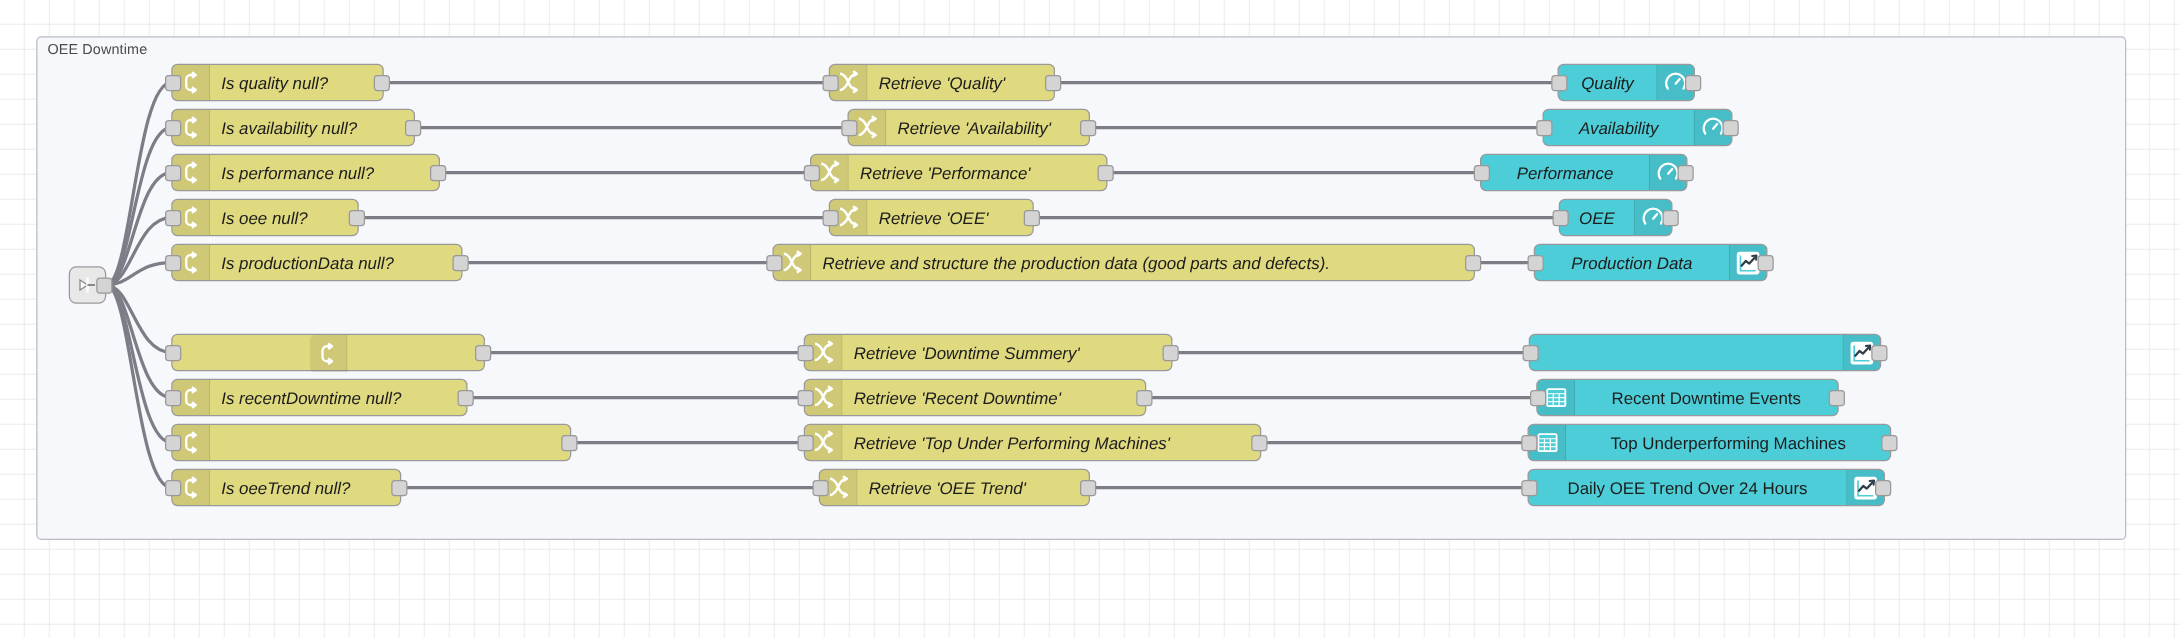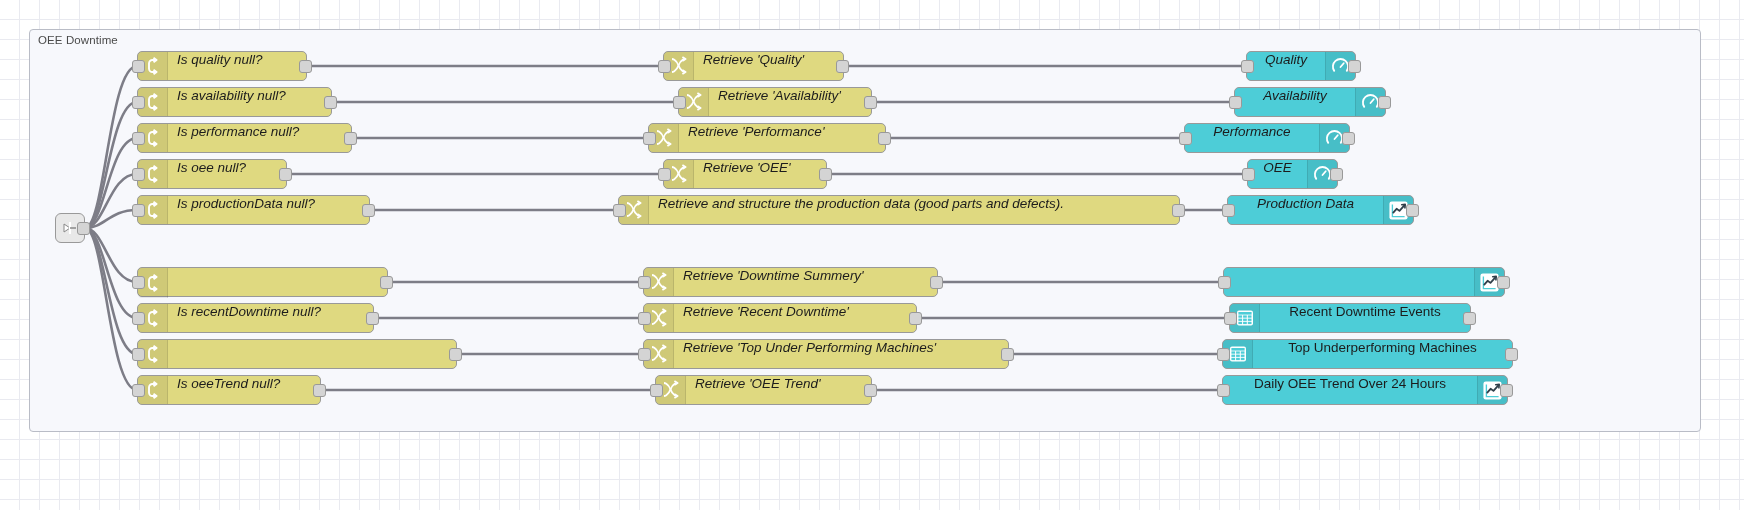--- a/index.html
+++ b/index.html
@@ -36,21 +36,21 @@
   }
   
   #wires{position:absolute;left:0;top:0;width:1744px;height:510px;pointer-events:none;}
   
   .node{
     position:absolute;
     box-sizing:border-box;
     border:1px solid #999999;
     border-radius:5px;
     display:flex;
-    align-items:flex-start;
+    align-items:center;
     height:30px;
     overflow:visible;
   }
   .node.yellow{background:#dfd980;}
   .node.teal{background:#4dcdd7;}
   .node .iconbox{
     width:30px;height:100%;
     display:flex;align-items:center;justify-content:center;
     flex:0 0 30px;
     box-sizing:border-box;

